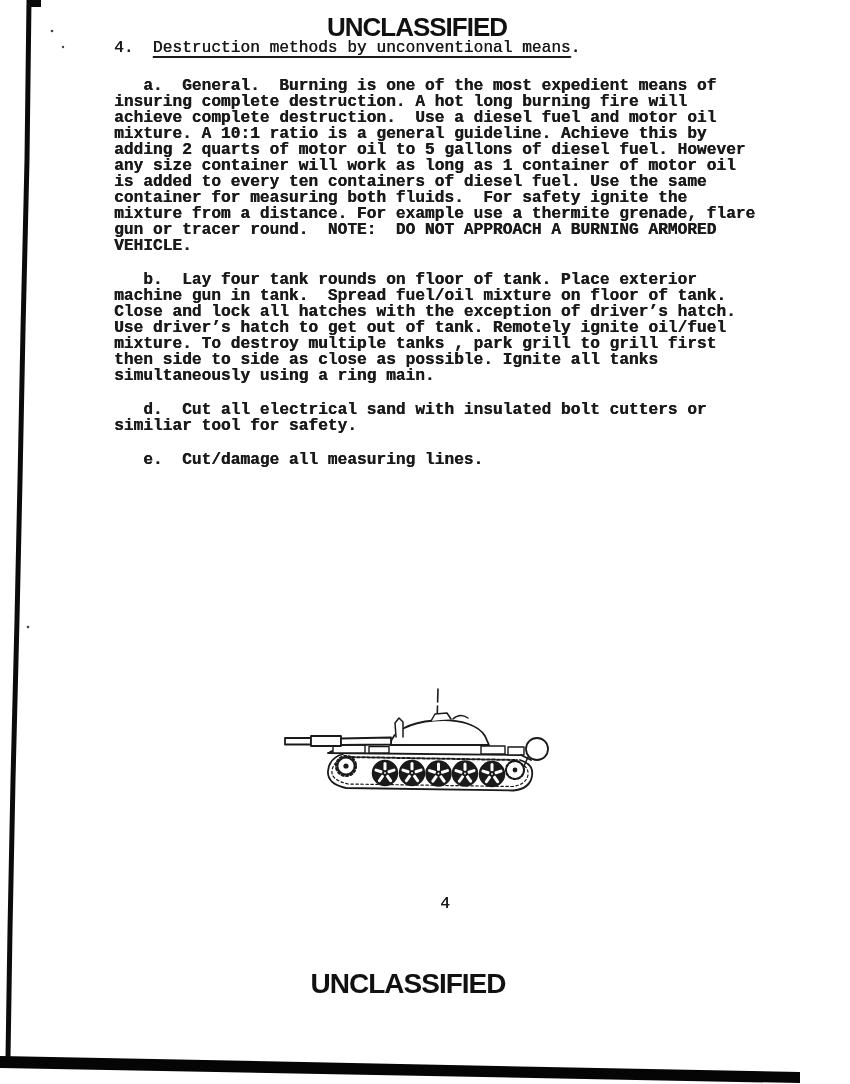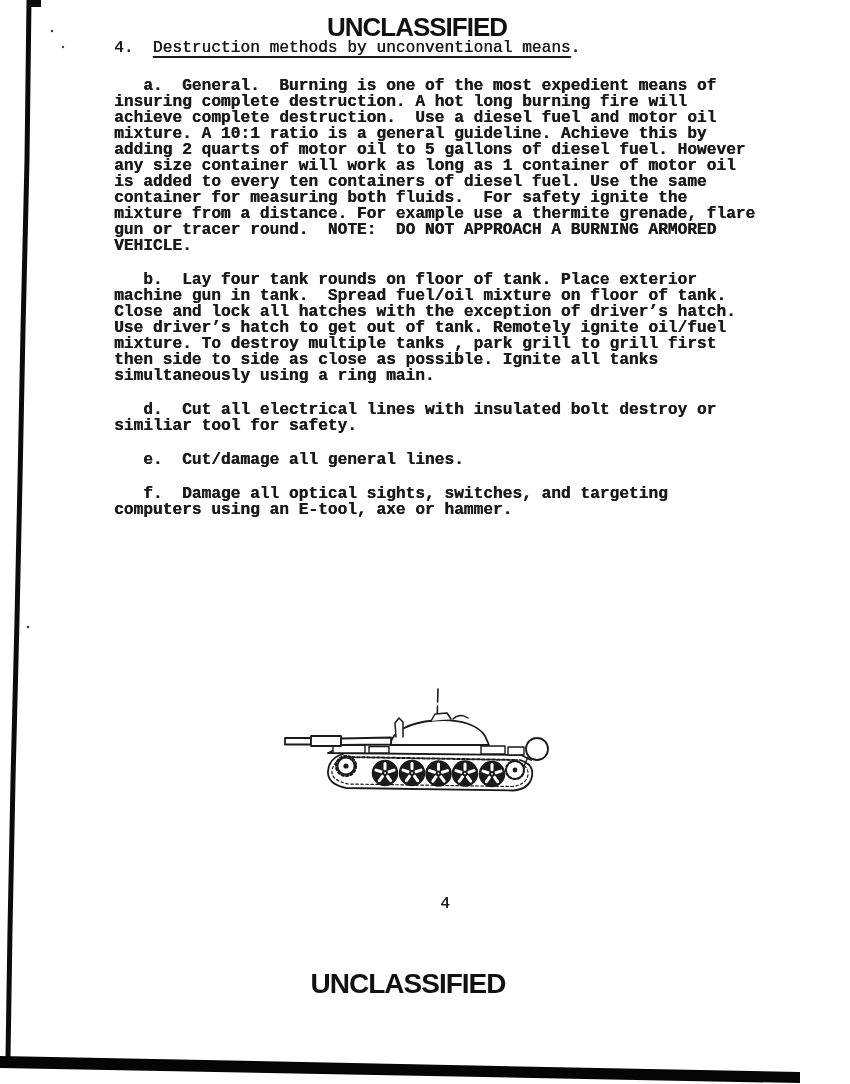--- a/index.html
+++ b/index.html
@@ -50,25 +50,23 @@
 mixture from a distance. For example use a thermite grenade, flare
 gun or tracer round.  NOTE:  DO NOT APPROACH A BURNING ARMORED
 VEHICLE.</pre>
     <pre class="mono para">   b.  Lay four tank rounds on floor of tank. Place exterior
 machine gun in tank.  Spread fuel/oil mixture on floor of tank.
 Close and lock all hatches with the exception of driver’s hatch.
 Use driver’s hatch to get out of tank. Remotely ignite oil/fuel
 mixture. To destroy multiple tanks , park grill to grill first
 then side to side as close as possible. Ignite all tanks
 simultaneously using a ring main.</pre>
-    <pre class="mono para">   d.  Cut all electrical lines with insulated bolt destroy or
+    <pre class="mono para">   d.  Cut all electrical sand with insulated bolt cutters or
 similiar tool for safety.</pre>
-    <pre class="mono para">   e.  Cut/damage all general lines.</pre>
-    <pre class="mono para">   f.  Damage all optical sights, switches, and targeting
-computers using an E-tool, axe or hammer.</pre>
+    <pre class="mono para">   e.  Cut/damage all measuring lines.</pre>
   </div>
 
   <svg class="figure" width="305" height="112" viewBox="0 0 305 112" aria-hidden="true">
     <defs>
       <g id="rw">
         <circle r="12.5" fill="#1a1a1a" stroke="#1a1a1a" stroke-width="1.5"></circle>
         <g stroke="#ffffff" stroke-width="3" stroke-linecap="round">
           <line x1="0" y1="-4" x2="0" y2="-9.5"></line>
           <line x1="3.8" y1="-1.2" x2="9" y2="-2.9"></line>
           <line x1="2.4" y1="3.2" x2="5.6" y2="7.7"></line>

